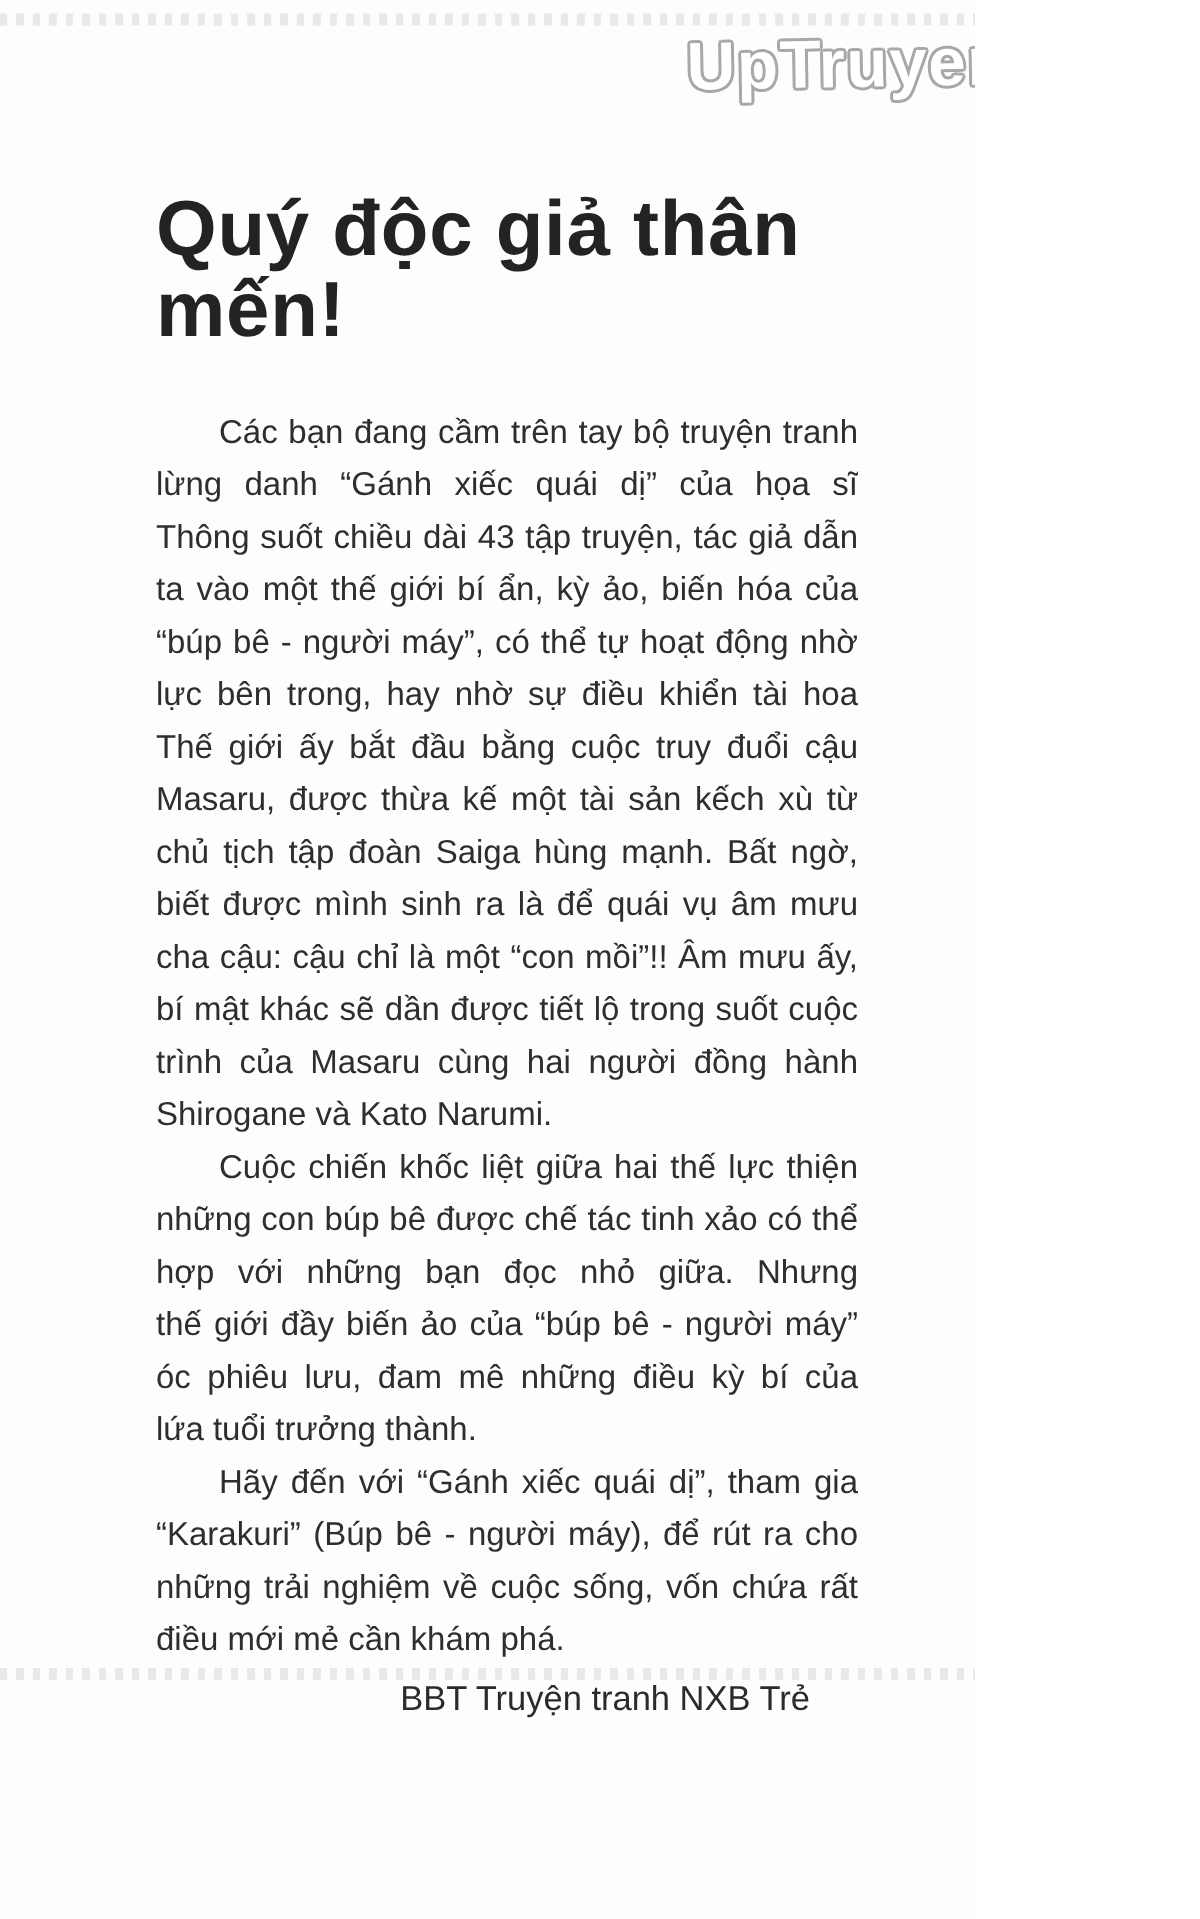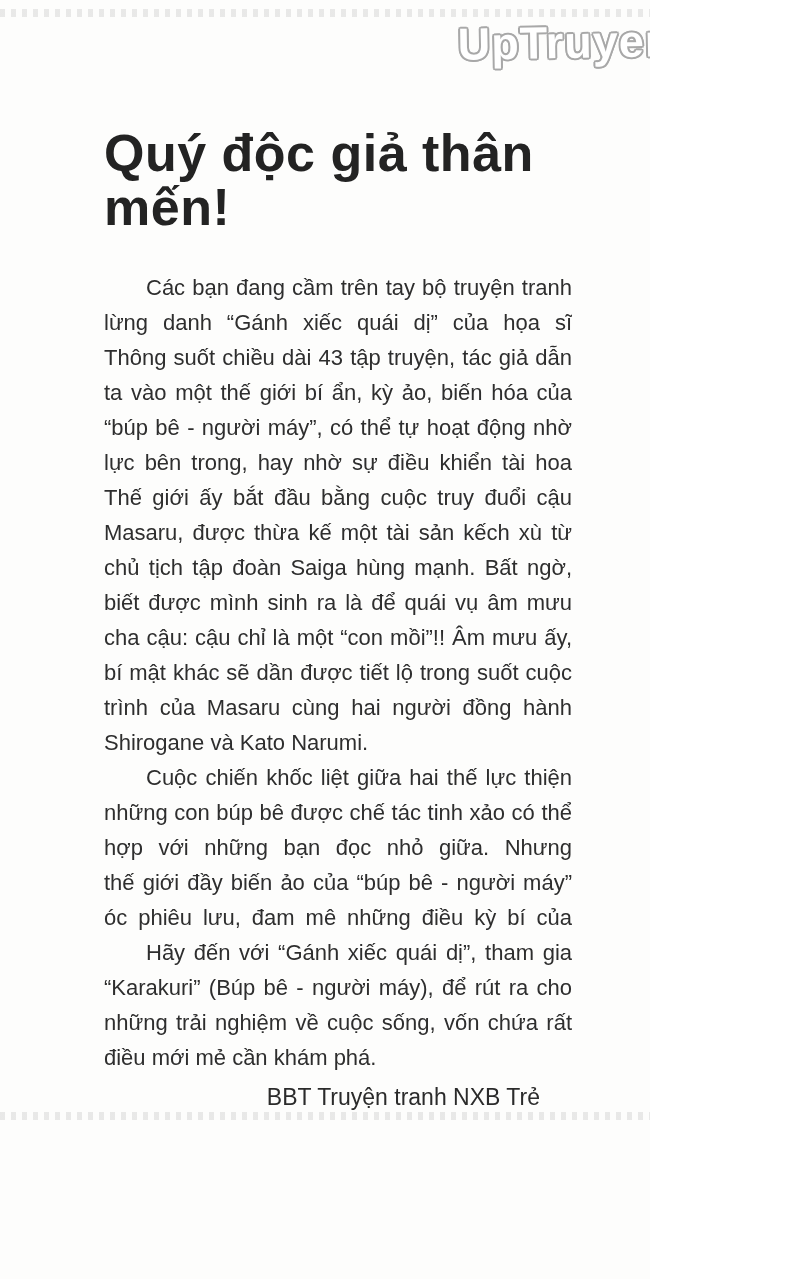--- a/index.html
+++ b/index.html
@@ -111,20 +111,21 @@
         <div class="line">biết được mình sinh ra là để quái vụ âm mưu đen tối của</div>
         <div class="line">cha cậu: cậu chỉ là một “con mồi”!! Âm mưu ấy, hùng nhiều</div>
         <div class="line">bí mật khác sẽ dần được tiết lộ trong suốt cuộc hành</div>
         <div class="line">trình của Masaru cùng hai người đồng hành của mình,</div>
         <div class="line last">Shirogane và Kato Narumi.</div>
         <div class="line first">Cuộc chiến khốc liệt giữa hai thế lực thiện và ác, giữa</div>
         <div class="line">những con búp bê được chế tác tinh xảo có thể không thích</div>
         <div class="line">hợp với những bạn đọc nhỏ giữa. Nhưng chúng tôi tin chắc,</div>
         <div class="line">thế giới đầy biến ảo của “búp bê - người máy” sẽ thỏa mãn</div>
         <div class="line">óc phiêu lưu, đam mê những điều kỳ bí của những độc giả</div>
+        <div class="line last">lứa tuổi trưởng thành.</div>
         <div class="line first">Hãy đến với “Gánh xiếc quái dị”, tham gia cùng Masaru</div>
         <div class="line">“Karakuri” (Búp bê - người máy), để rút ra cho riêng mình</div>
         <div class="line">những trải nghiệm về cuộc sống, vốn chứa rất nhiều những</div>
         <div class="line last">điều mới mẻ cần khám phá.</div>
       </div>
 
     <div class="signature">BBT Truyện tranh NXB Trẻ</div>
   </div>
 
   <div class="scan-band bottom"></div>

